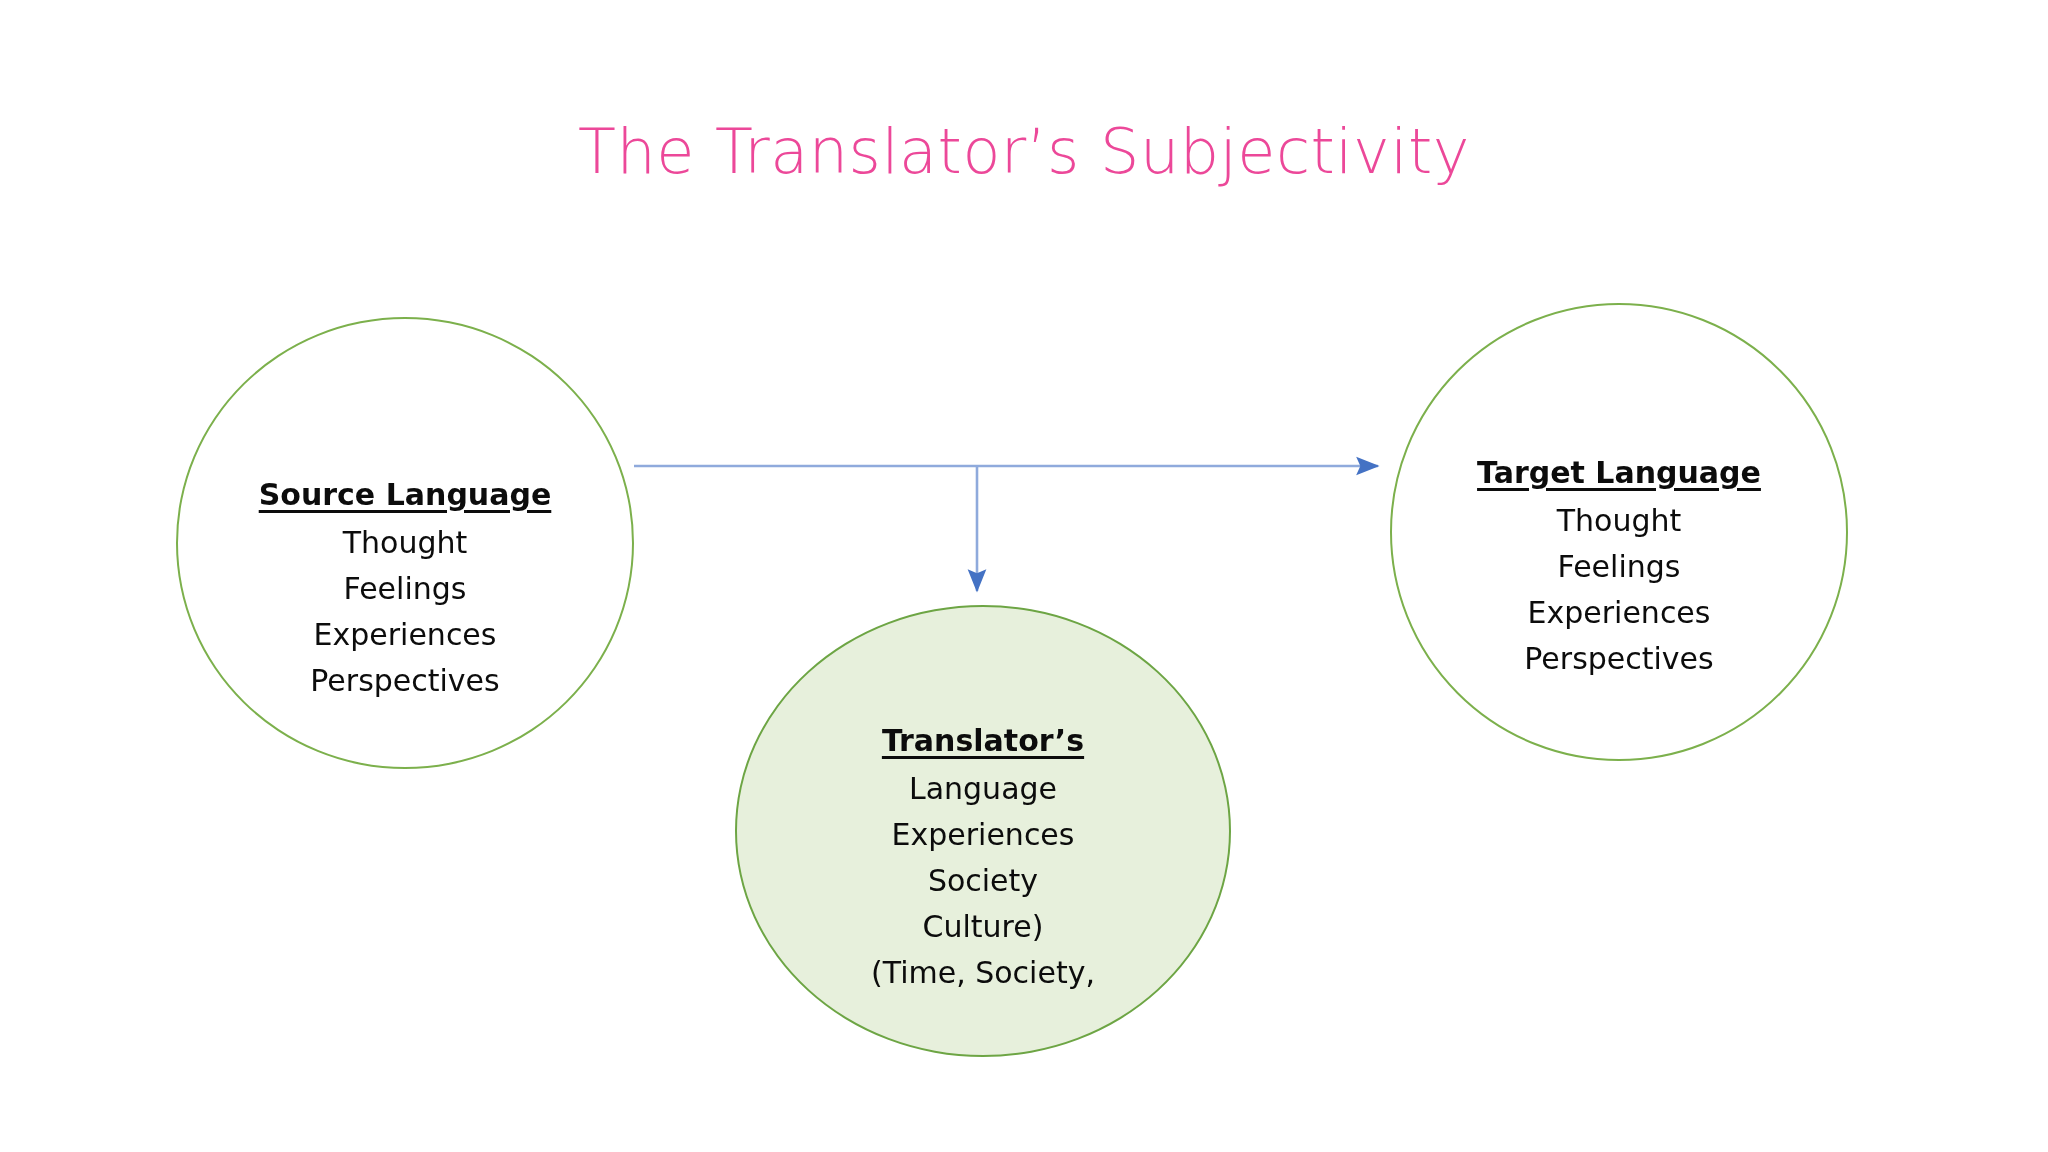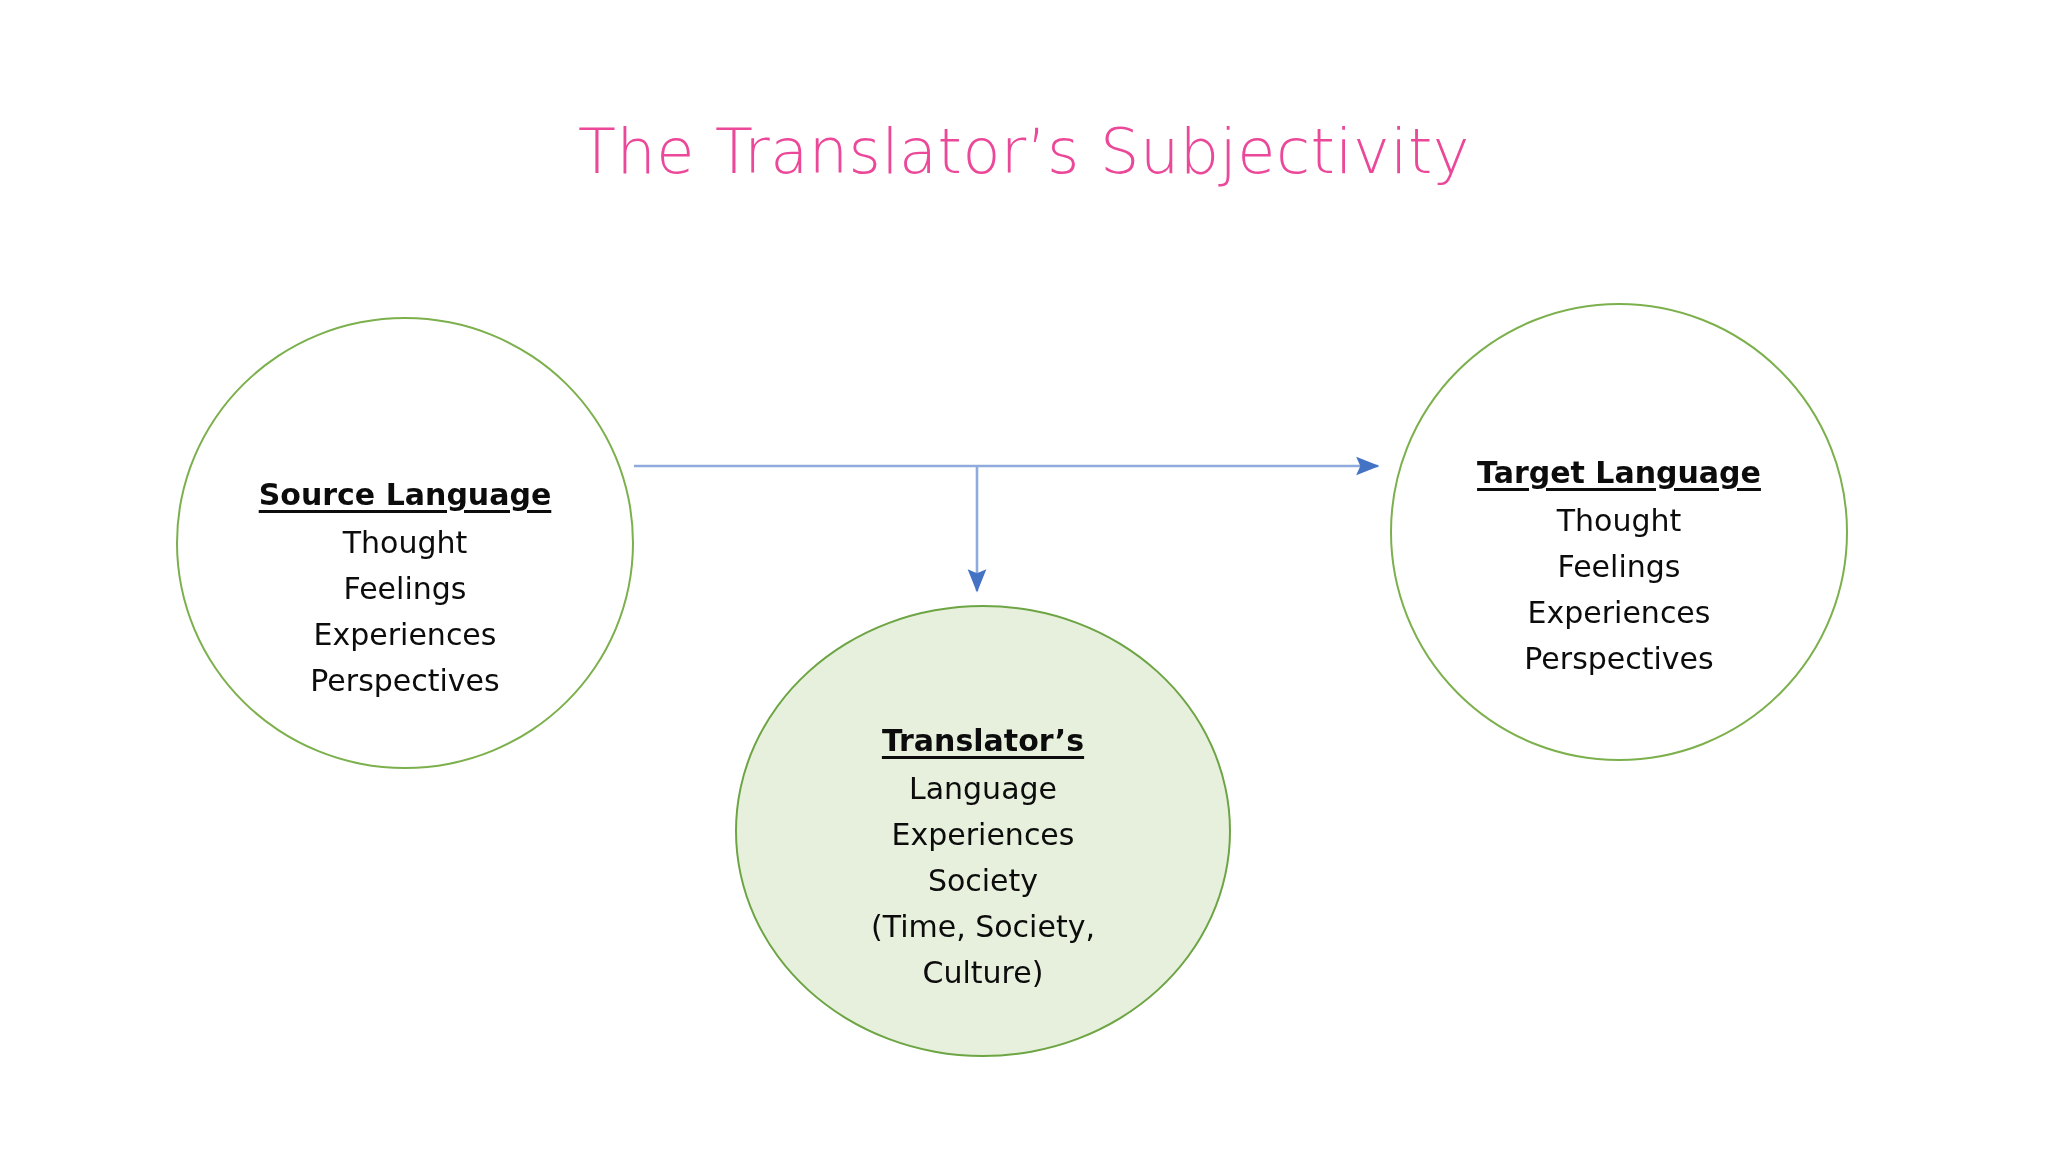--- a/index.html
+++ b/index.html
@@ -149,18 +149,18 @@
       <span class="circle-line">Perspectives</span>
     </div>
   </div>
 
   <div id="circle-translator" class="circle filled">
     <div class="circle-text">
       <span class="circle-heading">Translator’s</span>
       <span class="circle-line">Language</span>
       <span class="circle-line">Experiences</span>
       <span class="circle-line">Society</span>
+      <span class="circle-line">Culture)</span>
       <span class="circle-line">(Time, Society,</span>
-      <span class="circle-line">Culture)</span>
     </div>
   </div>
 
 </div>
 
 </body></html>

